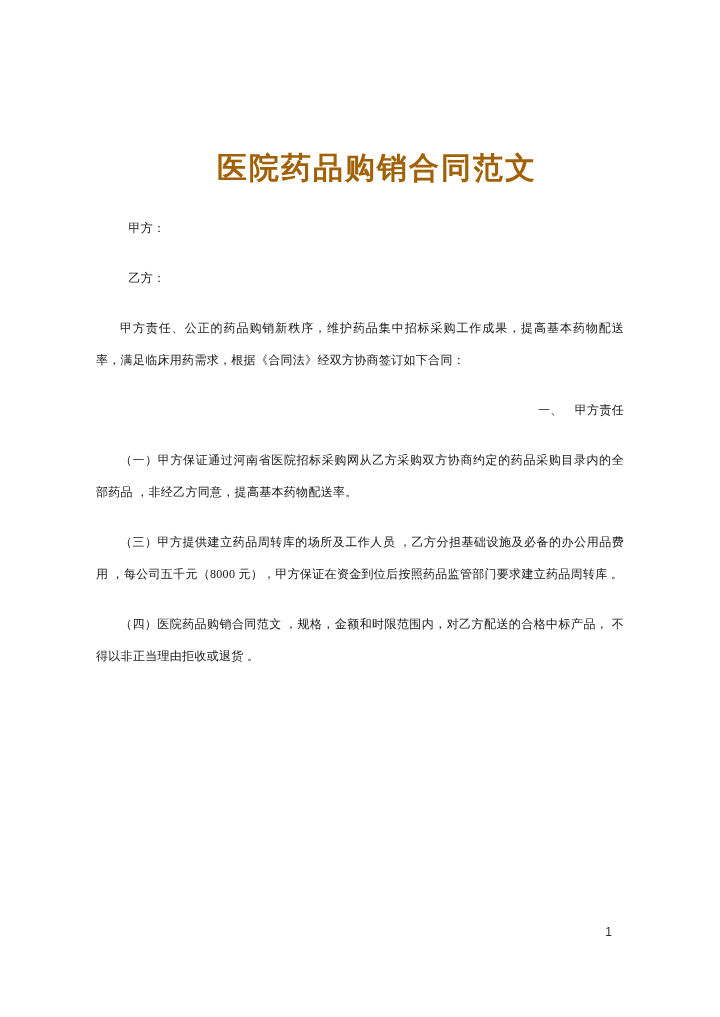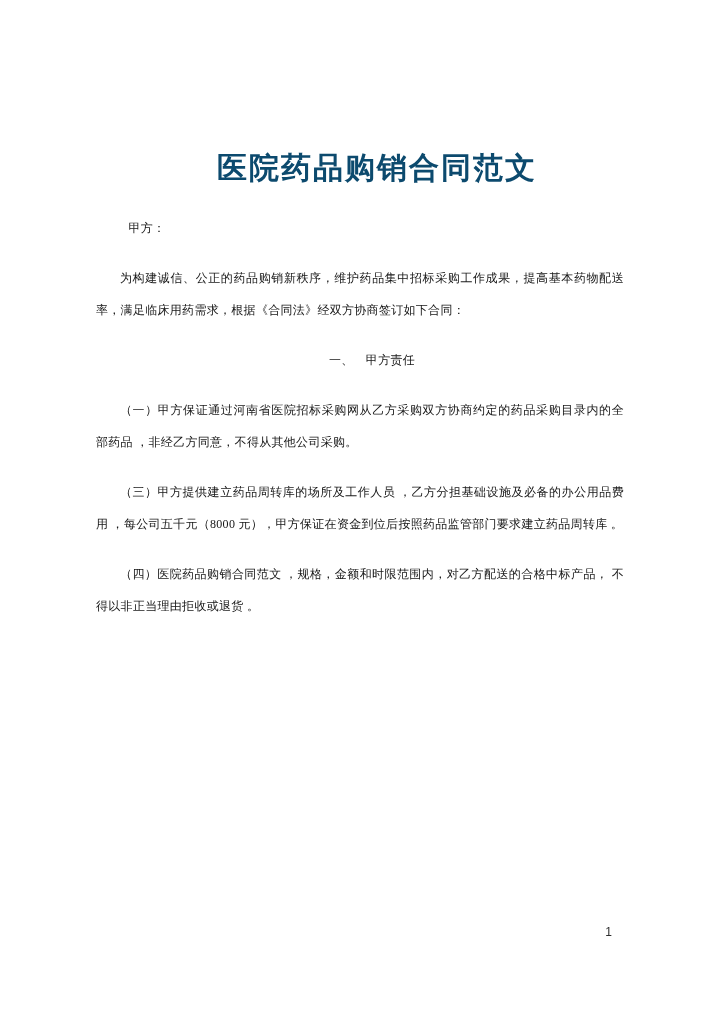--- a/index.html
+++ b/index.html
@@ -21,63 +21,64 @@
   }
   .doc-title {
     font-family: "Liberation Sans", "DejaVu Sans", sans-serif;
     font-weight: 700;
     font-size: 30px;
     line-height: 40px;
     letter-spacing: 2px;
     text-align: center;
     text-indent: 34px; 
     margin: 148px 0 24px 0;
-    color: #0c4a6e;
+    color: #a16207;
     white-space: nowrap;
   }
   .para {
     font-size: 12px;
     line-height: 32px;
     margin: 0 0 18px 0;
     text-align: justify;
     text-indent: 2em;
     letter-spacing: 0.3px;
   }
   .para.party {
     text-indent: 2.7em;
     text-align: left;
   }
   .para.heading {
-    text-align: center;
+    text-align: right;
   }
   .page-number {
     position: absolute;
     top: 924px;
     right: 108px;
     font-family: "Liberation Sans", "DejaVu Sans", sans-serif;
     font-size: 12px;
     line-height: 16px;
     color: #2e2e2e;
   }
 </style>
 </head>
 <body>
 
 <div class="page">
 
   <h1 class="doc-title">医院药品购销合同范文</h1>
 
   <p class="para party">甲方：</p>
 
+  <p class="para party">乙方：</p>
 
-  <p class="para">为构建诚信、公正的药品购销新秩序，维护药品集中招标采购工作成果，提高基本药物配送率，满足临床用药需求，根据《合同法》经双方协商签订如下合同：</p>
+  <p class="para">甲方责任、公正的药品购销新秩序，维护药品集中招标采购工作成果，提高基本药物配送率，满足临床用药需求，根据《合同法》经双方协商签订如下合同：</p>
 
   <p class="para heading">一、　甲方责任</p>
 
-  <p class="para">（一）甲方保证通过河南省医院招标采购网从乙方采购双方协商约定的药品采购目录内的全部药品 ，非经乙方同意，不得从其他公司采购。</p>
+  <p class="para">（一）甲方保证通过河南省医院招标采购网从乙方采购双方协商约定的药品采购目录内的全部药品 ，非经乙方同意，提高基本药物配送率。</p>
 
 
   <p class="para">（三）甲方提供建立药品周转库的场所及工作人员 ，乙方分担基础设施及必备的办公用品费用 ，每公司五千元（8000 元），甲方保证在资金到位后按照药品监管部门要求建立药品周转库 。</p>
 
   <p class="para">（四）医院药品购销合同范文 ，规格，金额和时限范围内，对乙方配送的合格中标产品， 不得以非正当理由拒收或退货 。</p>
 
   <div class="page-number">1</div>
 
 </div>
 

